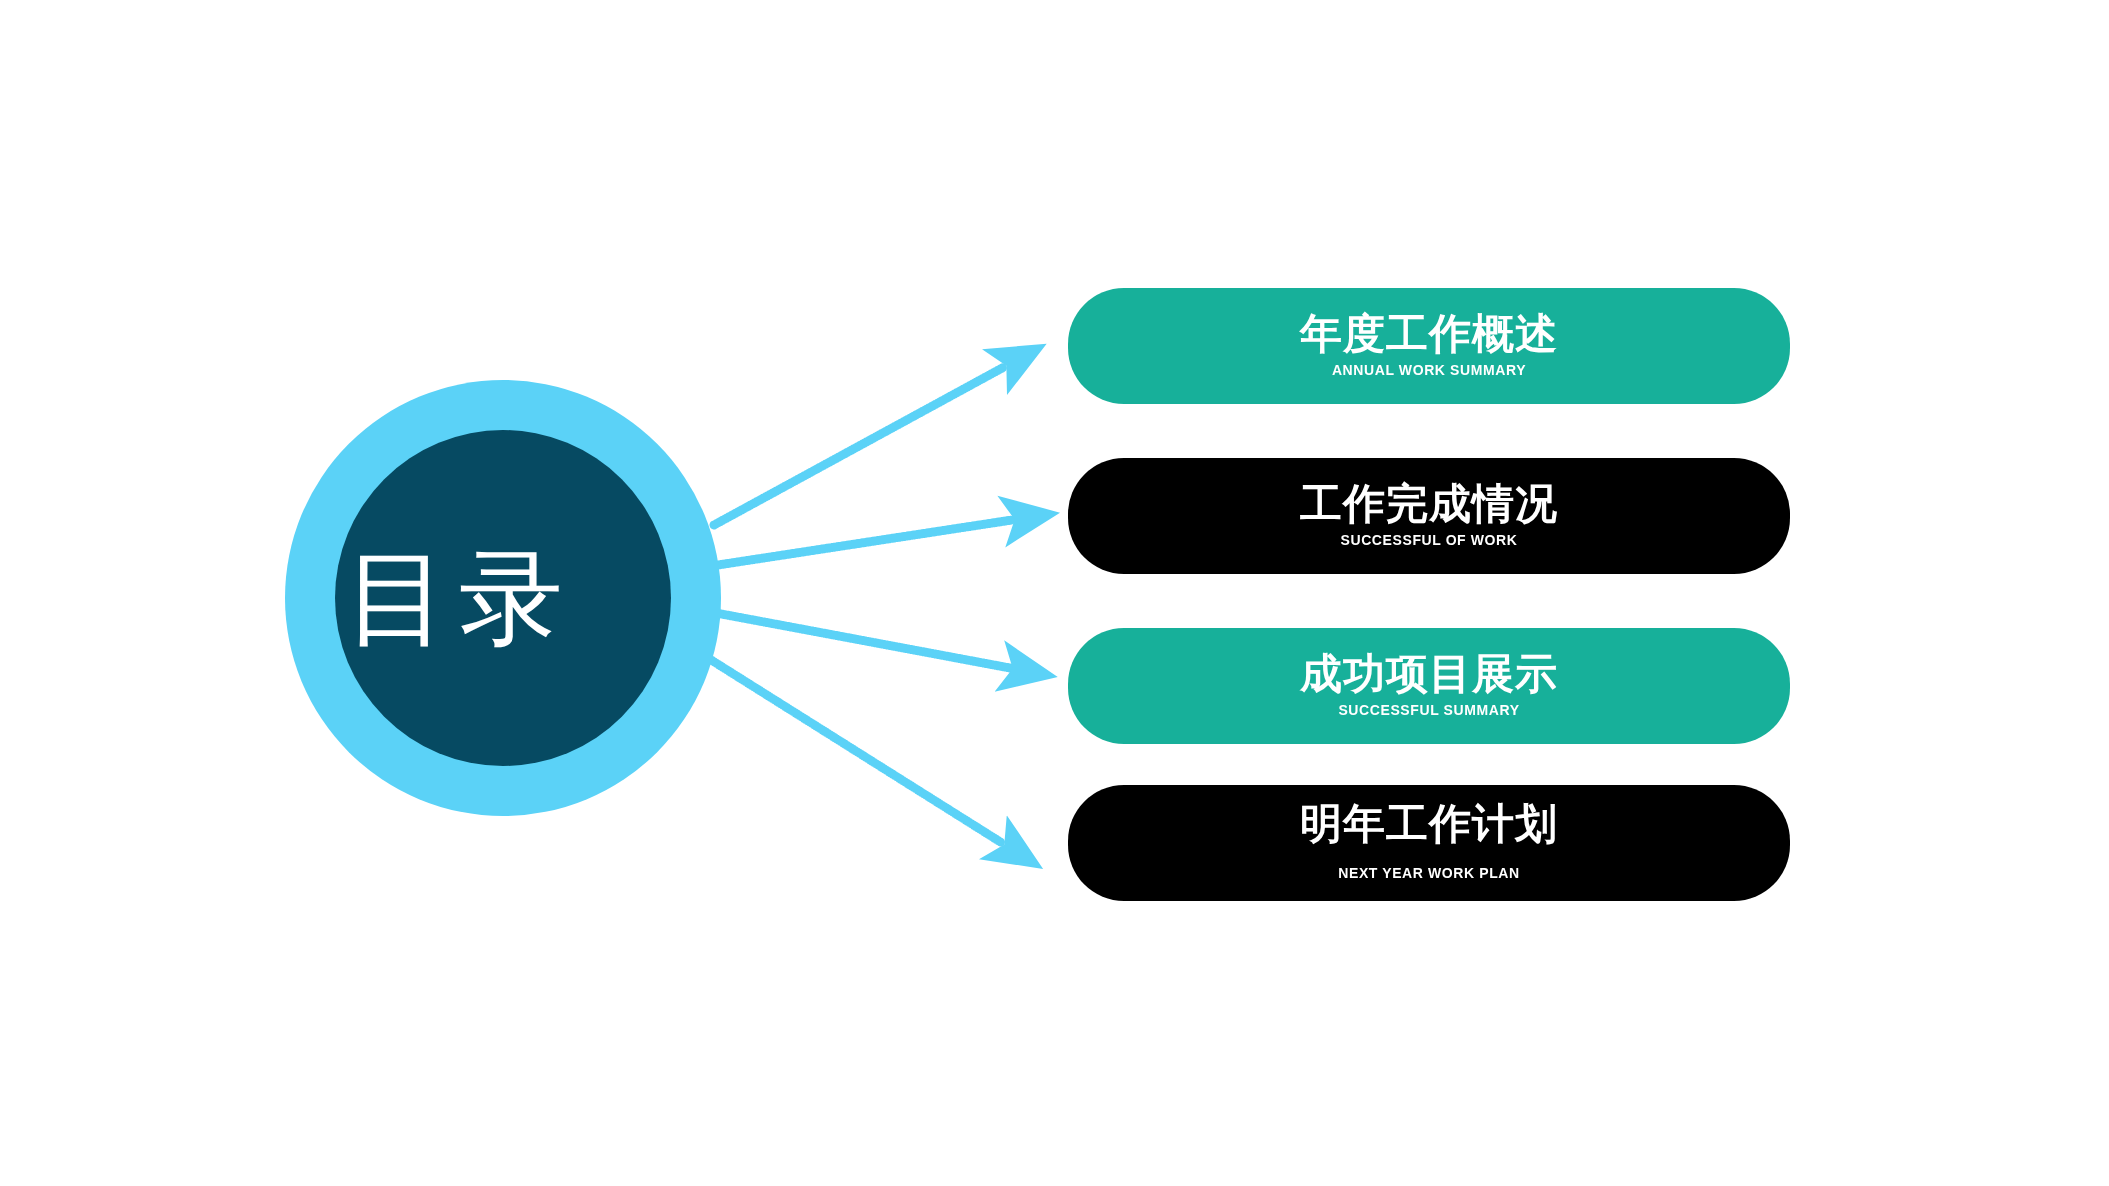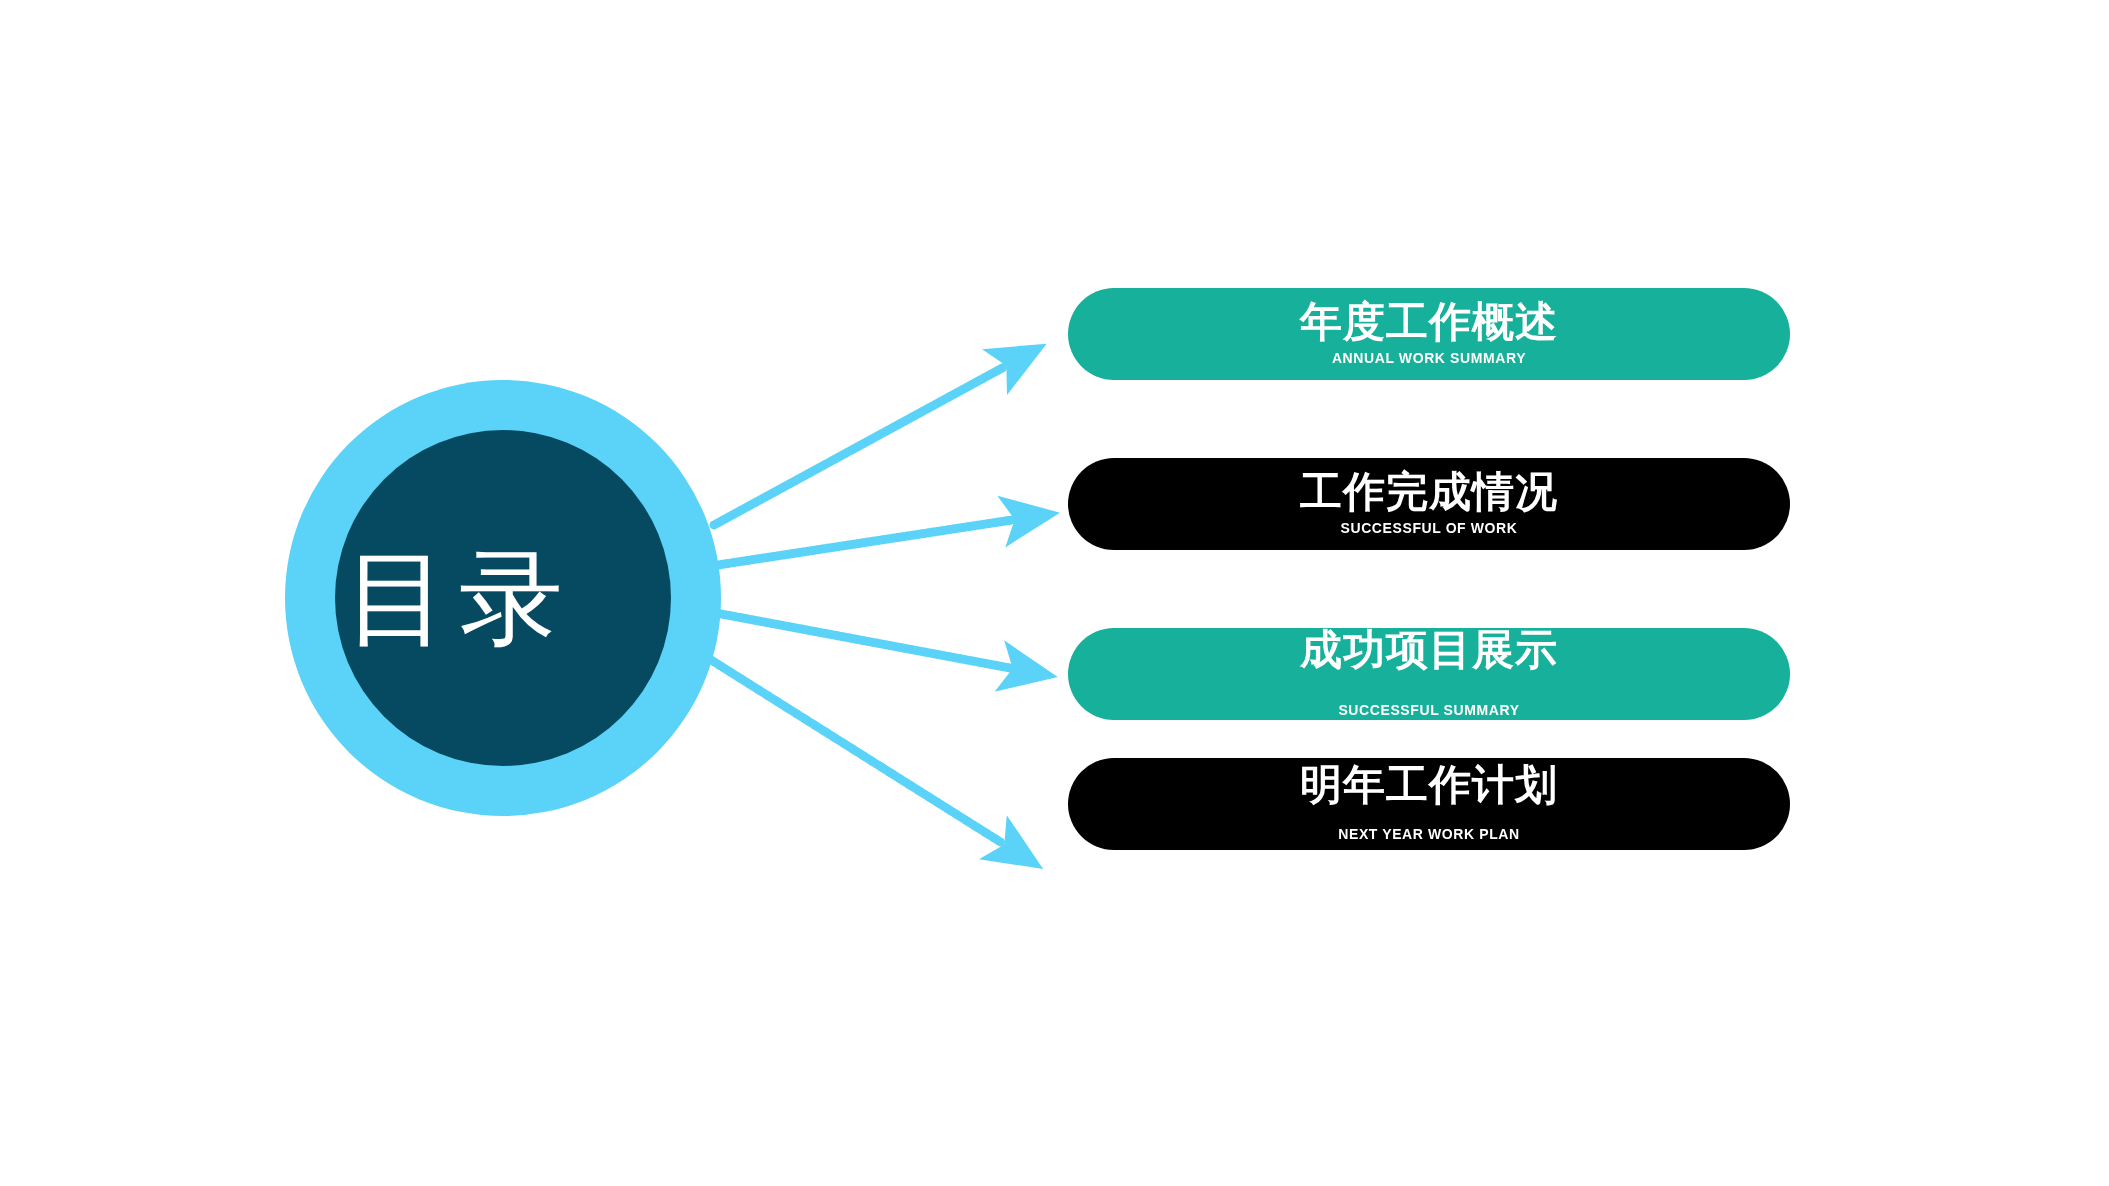--- a/index.html
+++ b/index.html
@@ -60,21 +60,21 @@
     width: 2109px;
     height: 1186px;
     pointer-events: none;
   }
 
   
   .pill {
     position: absolute;
     left: 1068px;
     width: 722px;
-    height: 92px;
+    height: 116px;
     border-radius: 56px;
     display: flex;
     flex-direction: column;
     align-items: center;
     justify-content: center;
     box-sizing: border-box;
     padding-bottom: 2px;
   }
   .pill.teal  { background: #17b09a; }
   .pill.navy  { background: #000000; }
@@ -128,23 +128,23 @@
   <div class="pill teal" style="top:288px;">
     <div class="pill-title">年度工作概述</div>
     <div class="pill-subtitle">ANNUAL WORK SUMMARY</div>
   </div>
 
   <div class="pill navy" style="top:458px;">
     <div class="pill-title">工作完成情况</div>
     <div class="pill-subtitle">SUCCESSFUL OF WORK</div>
   </div>
 
-  <div class="pill teal" style="top:628px;justify-content:space-between;">
+  <div class="pill teal" style="top:628px;">
     <div class="pill-title">成功项目展示</div>
     <div class="pill-subtitle">SUCCESSFUL SUMMARY</div>
   </div>
 
-  <div class="pill navy" style="top:758px;gap:13px;">
+  <div class="pill navy" style="top:785px;gap:13px;">
     <div class="pill-title">明年工作计划</div>
     <div class="pill-subtitle">NEXT YEAR WORK PLAN</div>
   </div>
 
 </div>
 
 </body></html>

